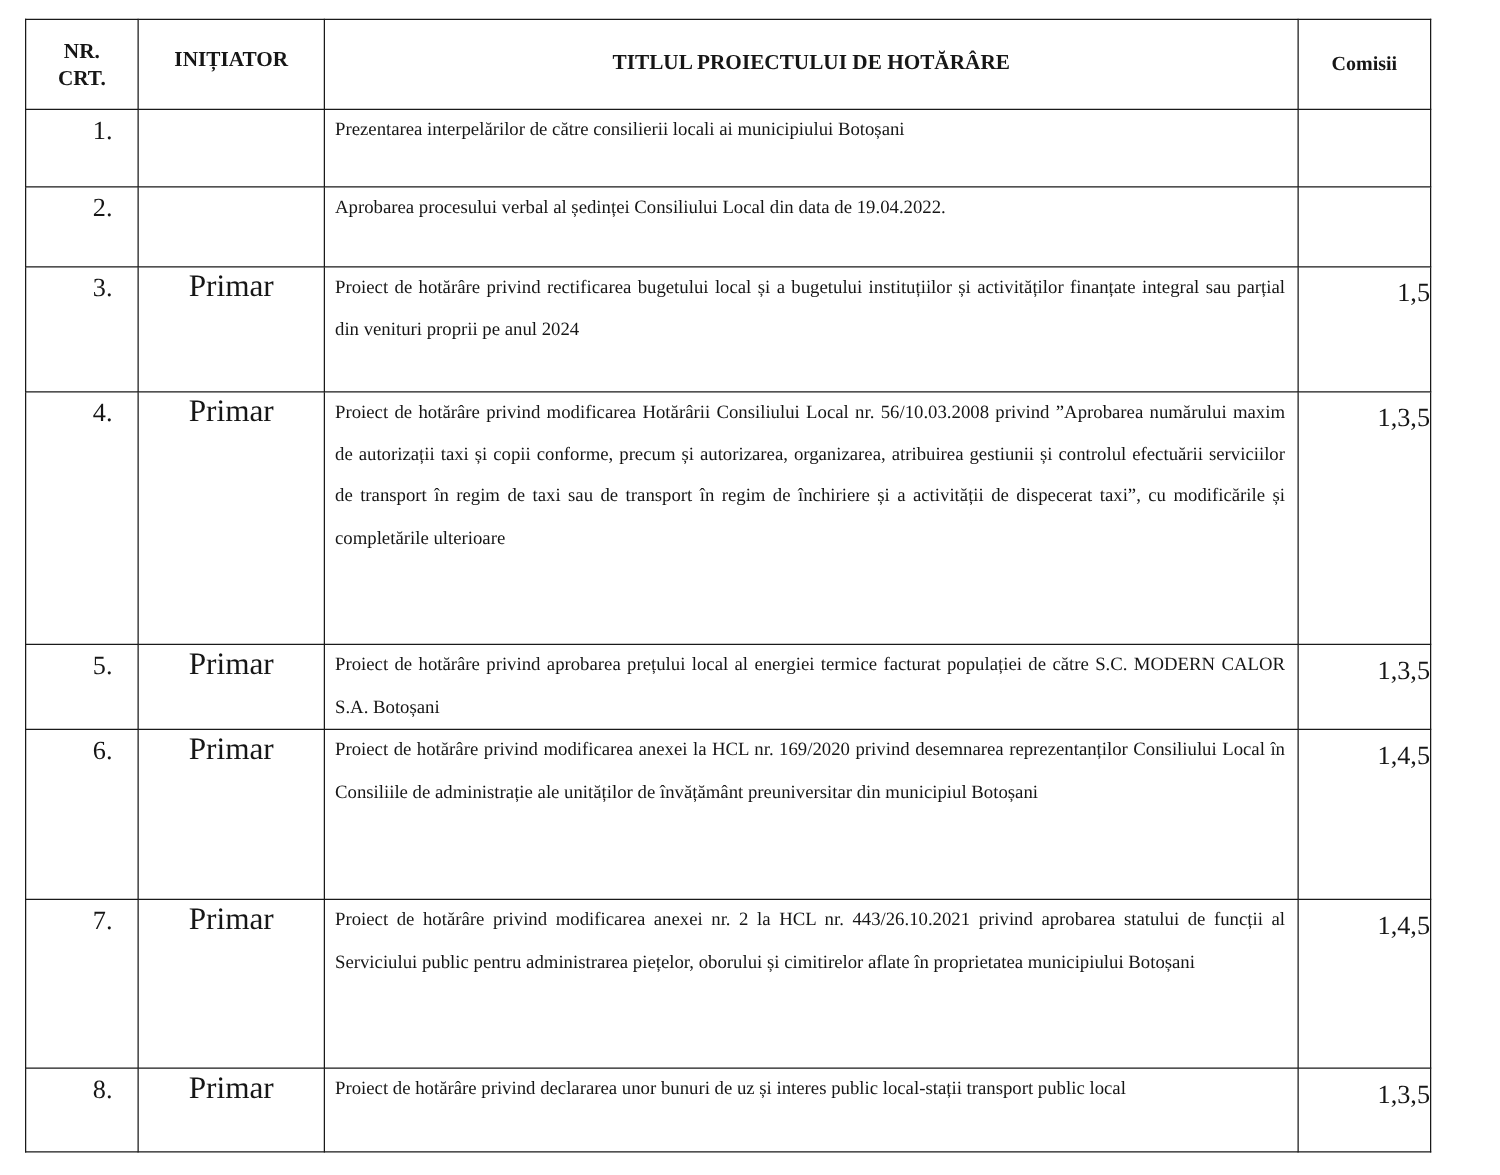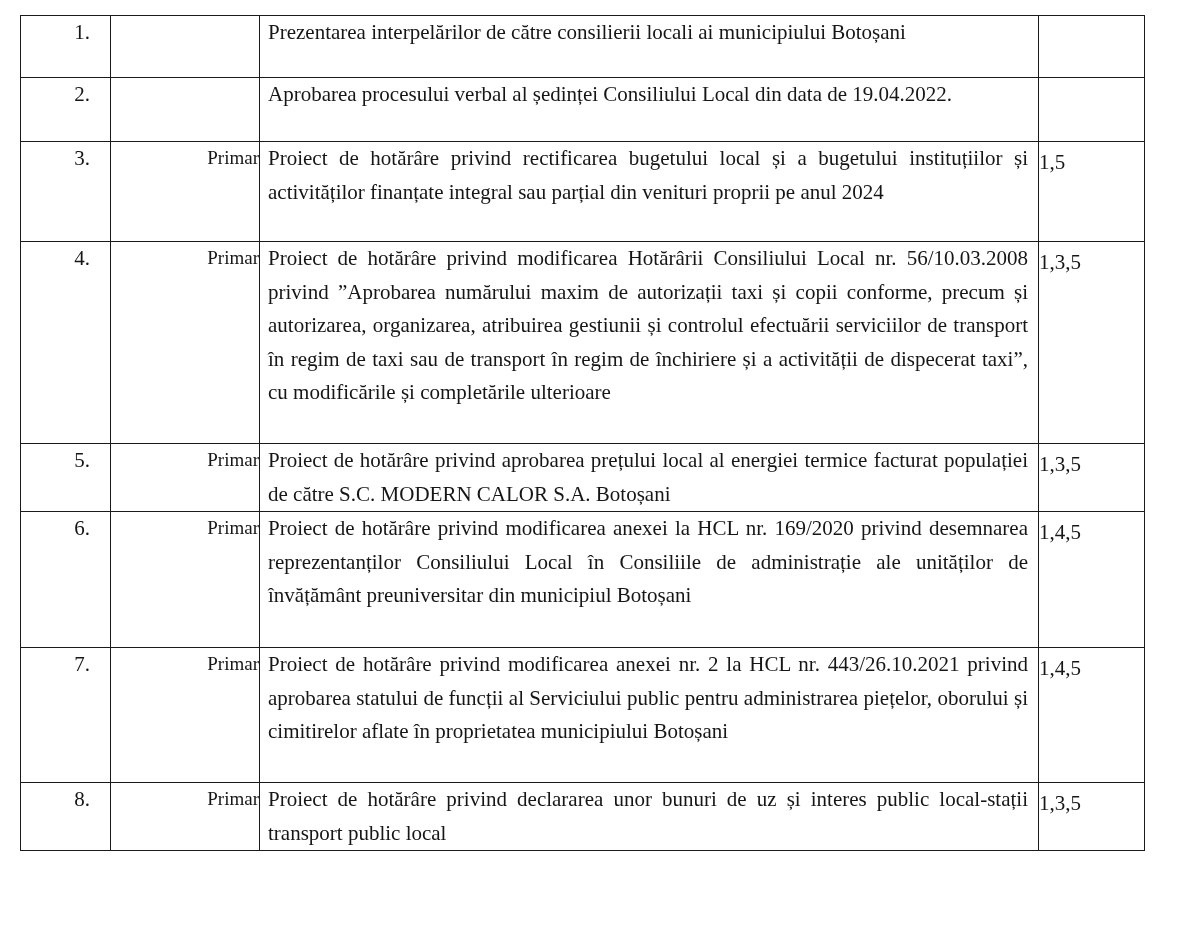--- a/index.html
+++ b/index.html
@@ -12,36 +12,45 @@
   table.agenda td, table.agenda th {
     border: 1.5px solid #1a1a1a; vertical-align: top; padding: 0;
   }
   th { font-weight: bold; font-size: 17px; text-align: center; vertical-align: middle !important; }
   th.nr { line-height: 22px; }
   th.ini { vertical-align: top !important; padding-top: 22px !important; }
   th.titlu { padding-bottom: 4px !important; }
   th.com { font-size: 16px; }
   tr.head { height: 72px; }
   td.nr { text-align: right; padding-right: 20px !important; font-size: 21px; line-height: 28px; padding-top: 2px !important; }
-  td.ini { text-align: right; font-size: 19px; line-height: 28px; padding-top: 2px !important; }
-  td.txt { font-size: 21px; line-height: 33.5px; text-align: justify; padding: 0 10px 0 8px !important; }
-  td.com { text-align: left; font-size: 21px; line-height: 28px; padding-top: 6px !important; }
+  td.ini { text-align: center; font-size: 25px; line-height: 28px; padding-top: 2px !important; }
+  td.txt { font-size: 15px; line-height: 33.5px; text-align: justify; padding: 0 10px 0 8px !important; }
+  td.com { text-align: right; font-size: 21px; line-height: 28px; padding-top: 6px !important; }
   col.c1 { width: 90px; } col.c2 { width: 149px; } col.c3 { width: 779px; } col.c4 { width: 106px; }
 </style>
 </head>
 <body>
 
 <table class="agenda">
   <colgroup>
       <col class="c1">
       <col class="c2">
       <col class="c3">
       <col class="c4">
     </colgroup>
   <tbody>
+      <tr class="head">
+    <th class="nr">
+      <span>NR.</span><br>
+      <span>CRT.</span>
+    </th>
+    <th class="ini">INIȚIATOR</th>
+    <th class="titlu">TITLUL PROIECTULUI DE HOTĂRÂRE</th>
+    <th class="com">Comisii</th>
+  </tr>
 
   <tr style="height:62px">
     <td class="nr">1.</td>
     <td class="ini"></td>
     <td class="txt">Prezentarea interpelărilor de către consilierii locali ai municipiului Botoșani</td>
     <td class="com"></td>
   </tr>
   <tr style="height:64px">
     <td class="nr">2.</td>
     <td class="ini"></td>

